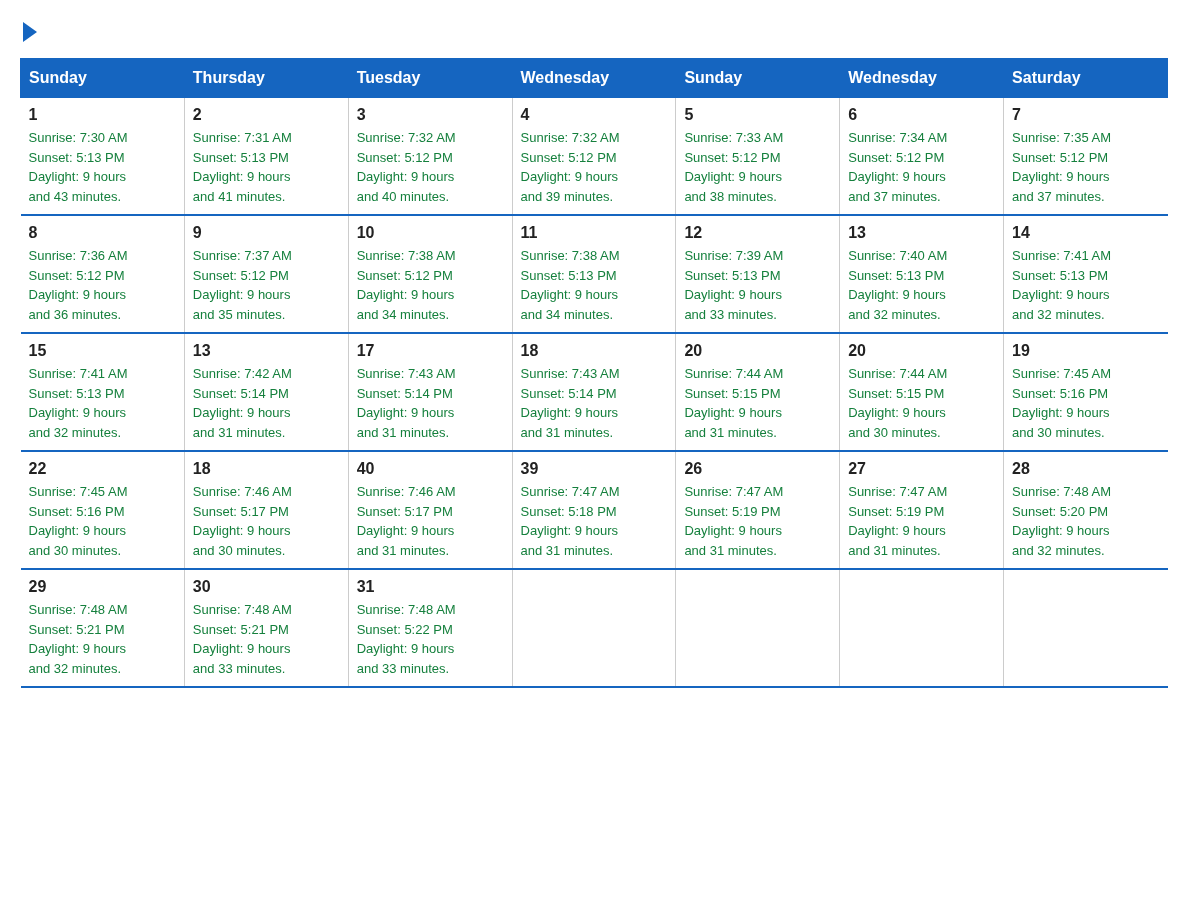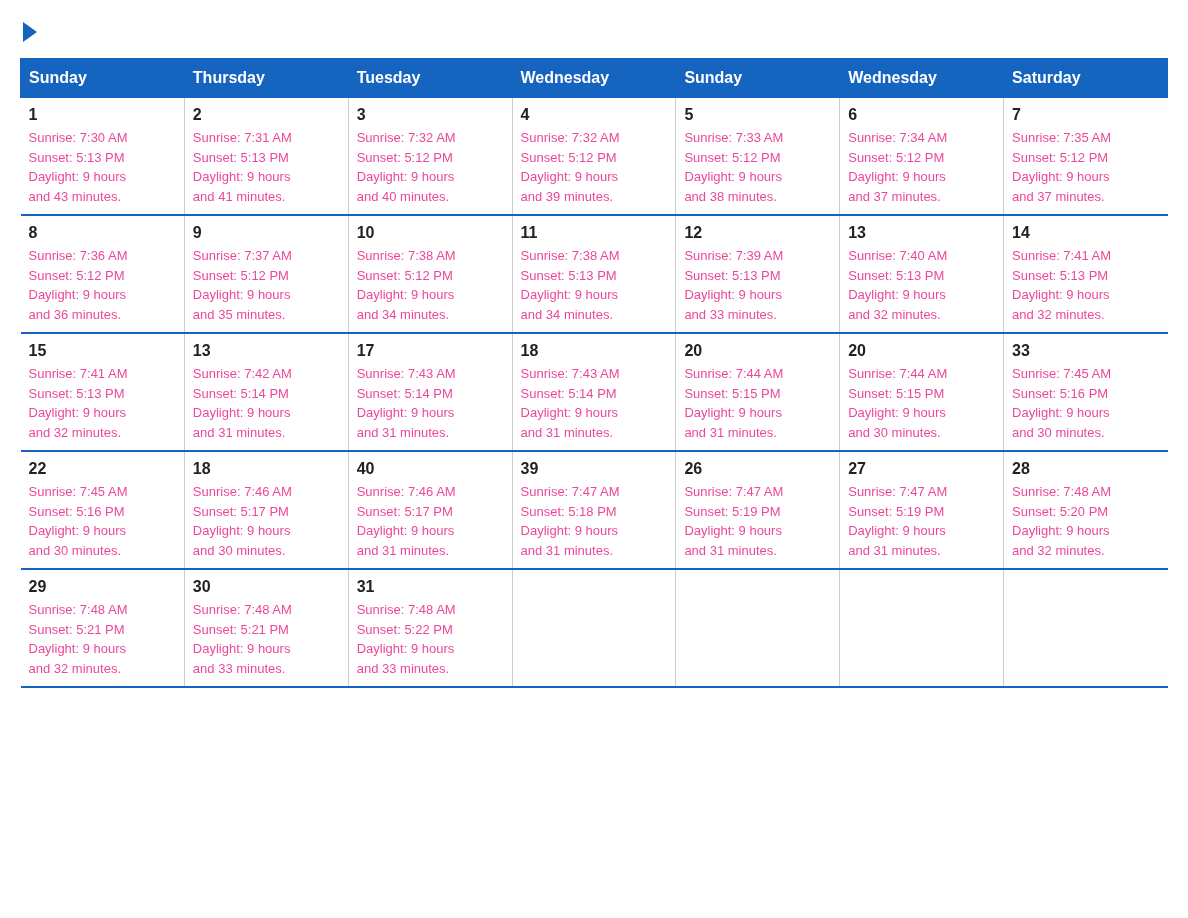--- a/index.html
+++ b/index.html
@@ -88,21 +88,21 @@
     .day-number {
       font-size: 16px;
       font-weight: 600;
       color: #222;
       display: block;
       margin-bottom: 4px;
     }
     .day-info {
       font-size: 13px;
       line-height: 1.5;
-      color: #ec4899;
+      color: #15803d;
     }
     .empty-cell {
       background: #fff;
     }
   </style>
 </head>
 <body>
 
 <div class="header">
   <div class="logo">
@@ -310,21 +310,21 @@
         <td>
           <span class="day-number">20</span>
         <div class="day-info">
           Sunrise: 7:44 AM<br>
           Sunset: 5:15 PM<br>
           Daylight: 9 hours<br>
           and 30 minutes.
         </div>
         </td>
         <td>
-          <span class="day-number">33</span>
+          <span class="day-number">19</span>
         <div class="day-info">
           Sunrise: 7:45 AM<br>
           Sunset: 5:16 PM<br>
           Daylight: 9 hours<br>
           and 30 minutes.
         </div>
         </td>
       </tr>
       <tr>
         <td>

